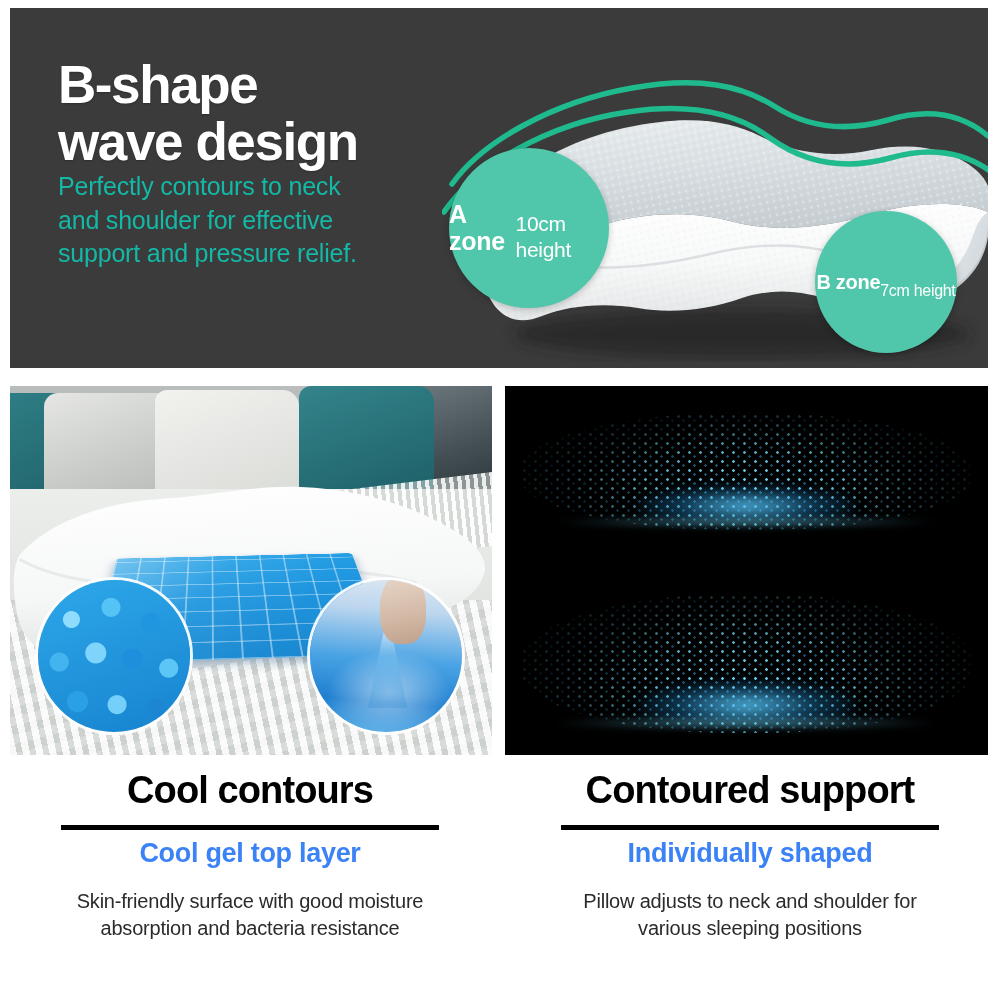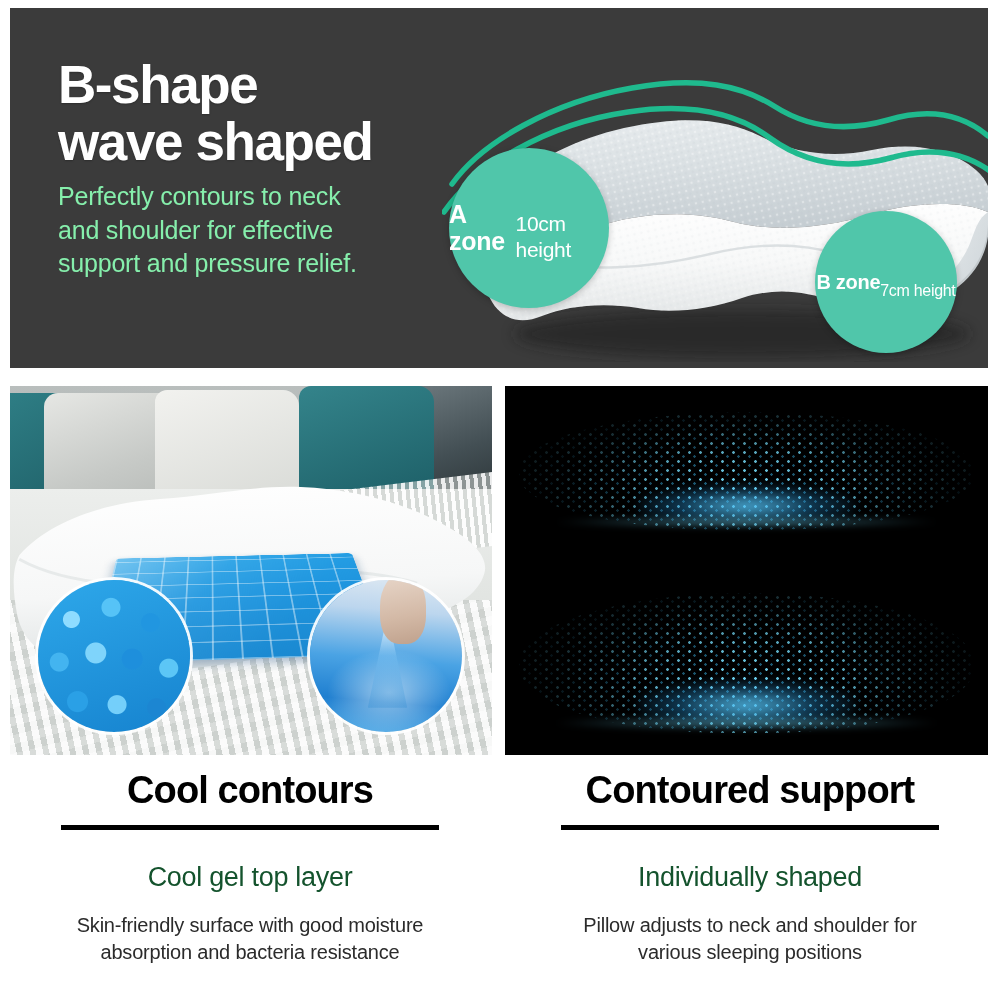--- a/index.html
+++ b/index.html
@@ -29,25 +29,25 @@
   #hero-title {
     color:#ffffff;
     font-size:53px;
     font-weight:bold;
     line-height:1.08;
     letter-spacing:-1.4px;
     white-space:pre-line;
     text-shadow:0 1px 2px rgba(0,0,0,.25);
   }
   #hero-sub {
-    color:#86efac;
+    color:#14b8a6;
     font-size:25px;
     font-weight:300;
     line-height:1.33;
-    margin-top:10px;
+    margin-top:0;
     white-space:pre-line;
     letter-spacing:-0.2px;
   }
 
   
   #pillow-photo {
     position:absolute;
     left:432px; top:54px;
     width:556px; height:300px;
     z-index:2;
@@ -276,43 +276,43 @@
     line-height:1.1;
   }
   .cap-rule {
     width:378px;
     height:5px;
     background:#000000;
     margin:13px auto 0;
   }
   .cap-sub {
     font-size:27px;
-    font-weight:400;
-    color:#14532d;
-    margin-top:32px;
+    font-weight:700;
+    color:#3b82f6;
+    margin-top:8px;
     letter-spacing:-0.3px;
   }
   .cap-body {
     font-size:20px;
     font-weight:300;
     color:#2b2b2b;
     line-height:1.34;
     margin-top:19px;
     white-space:pre-line;
     letter-spacing:-0.2px;
   }
 </style>
 </head>
 <body>
 
 <section id="hero">
 
   <div id="hero-text">
     <h1 id="hero-title">B-shape
-wave shaped</h1>
+wave design</h1>
     <p id="hero-sub">Perfectly contours to neck
 and shoulder for effective
 support and pressure relief.</p>
   </div>
 
   <div id="pillow-photo">
     <svg viewBox="0 0 556 300" preserveAspectRatio="none" aria-hidden="true">
       <defs>
         <linearGradient id="pgTop" x1="0" y1="0" x2="0.25" y2="1">
           <stop offset="0%" stop-color="#e9edef"></stop>

